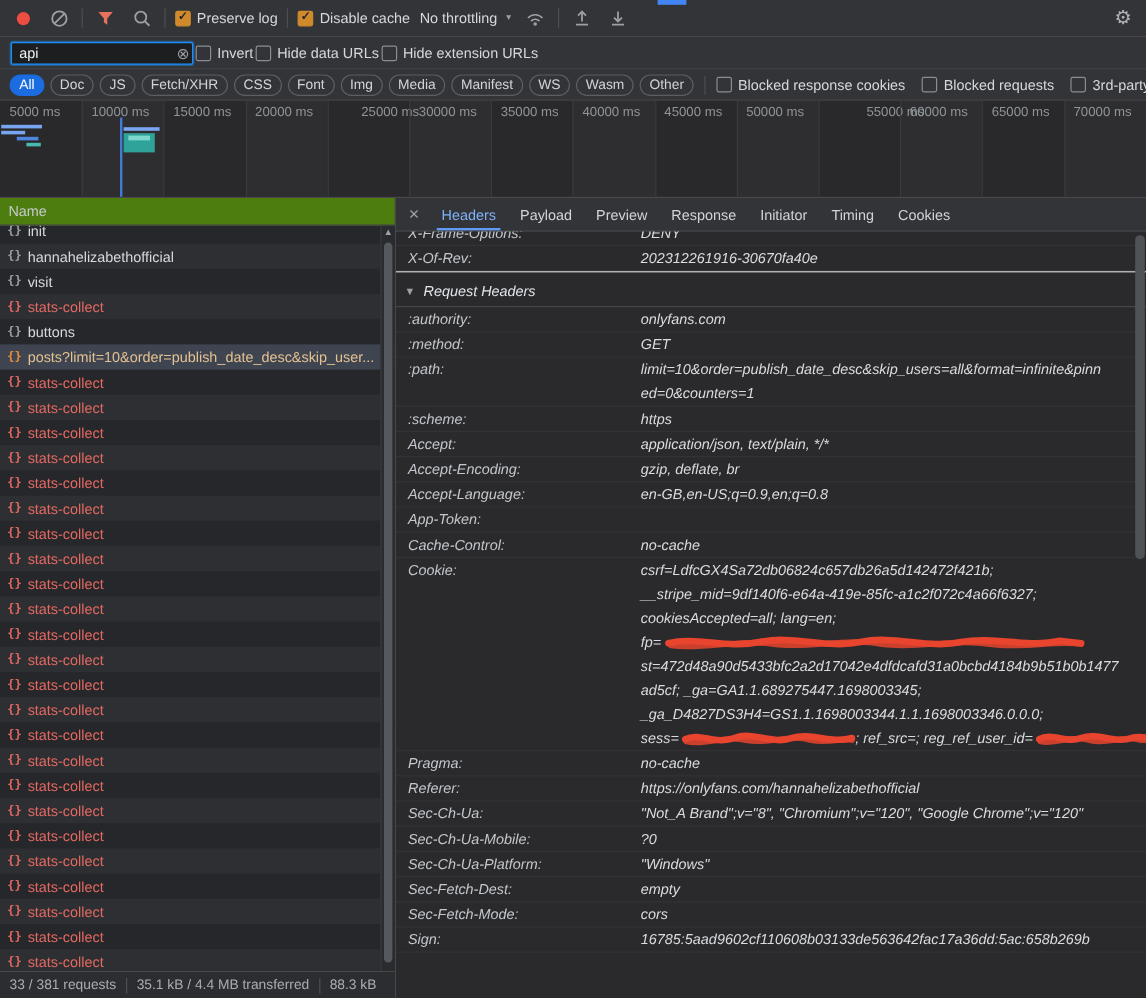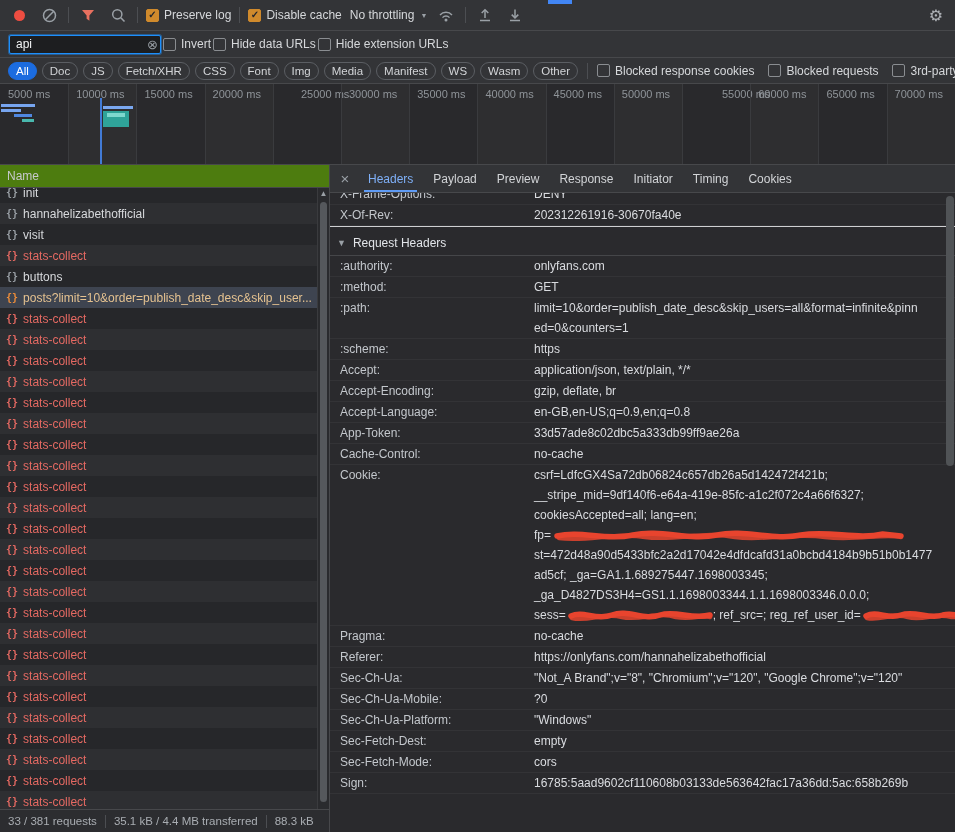--- a/index.html
+++ b/index.html
@@ -78,21 +78,21 @@
   .rightcol { flex:1; min-width:0; display:flex; flex-direction:column; background:#2a2a2d; }
   .tabbar { flex:none; height:28px; background:#333437; border-bottom:1px solid #47484b;
             display:flex; align-items:stretch; padding-left:2px; }
   .tab-close { width:26px; display:flex; align-items:center; justify-content:center; color:#9aa0a6; font-size:15px; cursor:pointer; }
   .tabs { display:flex; align-items:stretch; }
   .tab { padding:0 10px; display:flex; align-items:center; color:#d2d4d7; font-size:12px; position:relative;
          background:none; border:none; font-family:inherit; cursor:pointer; }
   .tab.active { color:#7fb0f8; }
   .tab.active::after { content:""; position:absolute; left:6px; right:6px; bottom:0; height:2px; background:#5f9bf5; }
 
-  .details { flex:1; overflow:hidden; position:relative; min-height:0; }
+  .details { flex:1; overflow:hidden; position:relative; min-height:0;font-style:italic; }
   .hrow { display:flex; align-items:flex-start; border-bottom:1px solid rgba(255,255,255,0.045); }
   .hname { flex:none; width:204px; padding-left:10px; line-height:20px; color:#c3c7cc; }
   .hval { flex:1; line-height:20px; color:#dadce0; word-break:break-all; padding-right:8px; }
   .hval > div { min-height:20px; }
   .clip-row { margin-top:-9px; }
   .bright-sep { height:1px; background:#cfd0d2; }
   .section-head { height:25px; margin-top:4px; display:flex; align-items:center; gap:7px; padding-left:7px;
                   border-bottom:1px solid #454649; color:#e2e5e9; cursor:pointer; }
   .tri { font-size:9px; color:#9aa0a6; }
   .cookie-line { display:flex; align-items:center; white-space:nowrap; }
@@ -475,23 +475,20 @@
               </div>
             </div>
             <div class="hrow">
               <div class="hname">Accept-Language:</div>
               <div class="hval">
                 <div>en-GB,en-US;q=0.9,en;q=0.8</div>
               </div>
             </div>
             <div class="hrow">
               <div class="hname">App-Token:</div>
-              <div class="hval">
-                <div>33d57ade8c02dbc5a333db99ff9ae26a</div>
-              </div>
             </div>
             <div class="hrow">
               <div class="hname">Cache-Control:</div>
               <div class="hval">
                 <div>no-cache</div>
               </div>
             </div>
           </div>
 
         <div class="hrow">

